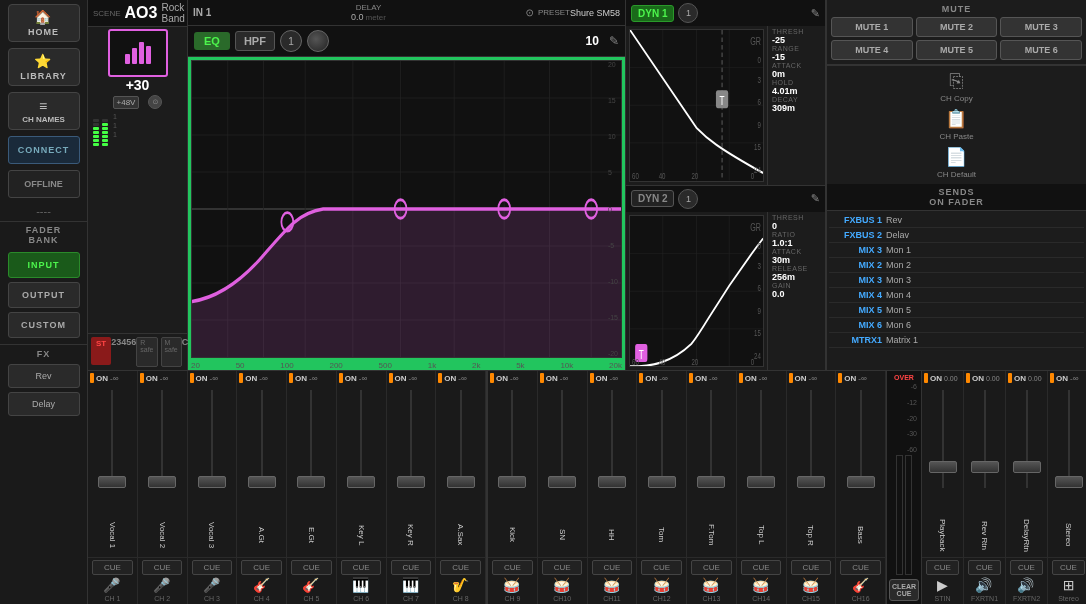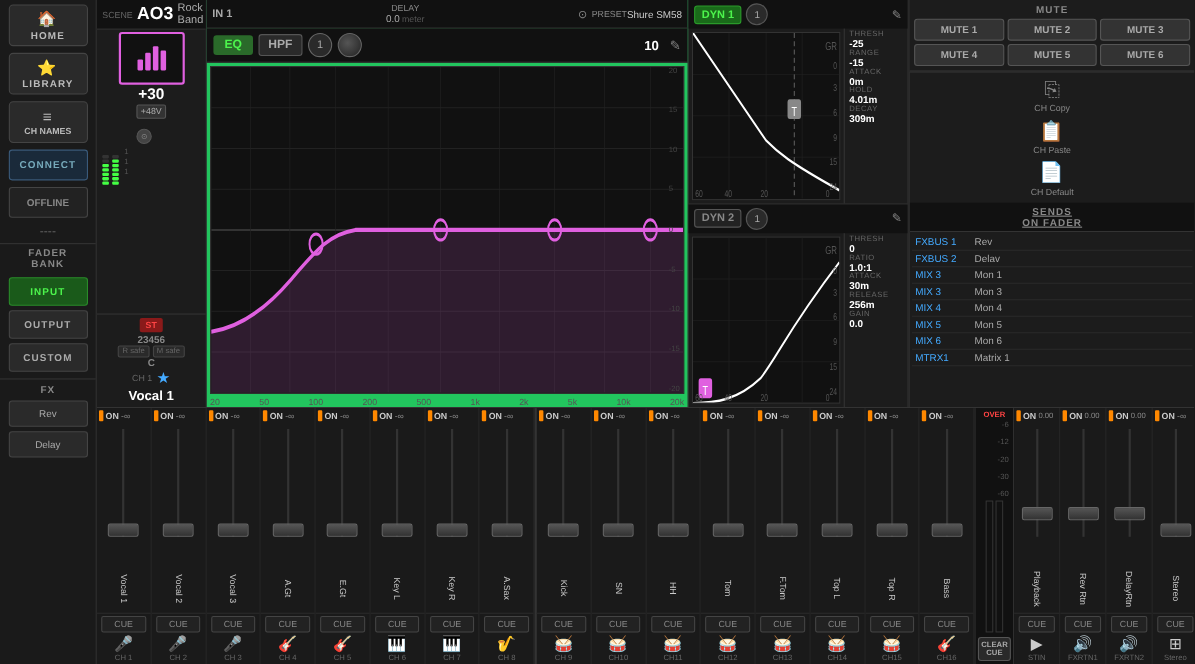--- a/index.html
+++ b/index.html
@@ -232,23 +232,22 @@
     }
     .gain-value {
       color: #fff;
       font-size: 14px;
       font-weight: bold;
       text-align: center;
     }
     .phantom-row {
       display: flex;
       gap: 9px;
-      align-items: flex-start;
+      align-items: center;
       margin-top: 2px;
-      flex-direction: column;
     }
     .phantom-btn {
       background: #333;
       border: 1px solid #555;
       border-radius: 2px;
       color: #aaa;
       font-size: 8px;
       padding: 1px 3px;
       cursor: pointer;
     }
@@ -472,21 +471,21 @@
       padding: 2px;
     }
     .send-row {
       display: flex;
       align-items: center;
       gap: 4px;
       padding: 2px 3px;
       border-bottom: 1px solid #2a2a2a;
       font-size: 9px;
     }
-    .send-bus { color: #4af; font-weight: normal; width: 50px; }
+    .send-bus { color: #4af; font-weight: bold; width: 50px; text-align: right; }
     .send-name { color: #aaa; flex: 1; }
 
     
     .ch-actions {
       display: flex;
       flex-direction: column;
       align-items: center;
       padding: 5px;
       border-top: 1px solid #333;
       gap: 5px;
@@ -498,22 +497,21 @@
       gap: 2px;
       cursor: pointer;
       color: #888;
       font-size: 8px;
     }
     .ch-action-icon { font-size: 18px; }
 
     
     .ch-info-bottom {
       display: flex;
-      flex-direction: column;
-      align-items: center;
+      flex-direction: row;
       padding: 3px;
       border-top: 1px solid #333;
       margin-top: auto;
     }
     .ch-st-btn {
       background: #8a1a1a;
       border: none;
       border-radius: 2px;
       color: #f44;
       font-size: 8px;
@@ -1127,34 +1125,38 @@
           <span class="ch-action-icon">📋</span>
           <span>CH Paste</span>
         </div>
         <div class="ch-action-btn">
           <span class="ch-action-icon">📄</span>
           <span>CH Default</span>
         </div>
       </div>
 
       <div class="sends-area">
-        <div class="sends-title" style="white-space:pre;text-decoration:underline;">SENDS
+        <div class="sends-title" style="white-space:pre;">SENDS
 ON FADER</div>
         <div class="sends-list">
           <div class="send-row">
             <span class="send-bus">FXBUS 1</span>
             <span class="send-name">Rev</span>
           </div>
           <div class="send-row">
             <span class="send-bus">FXBUS 2</span>
             <span class="send-name">Delav</span>
           </div>
           <div class="send-row">
             <span class="send-bus">MIX 3</span>
             <span class="send-name">Mon 1</span>
+          </div>
+          <div class="send-row">
+            <span class="send-bus">MIX 2</span>
+            <span class="send-name">Mon 2</span>
           </div>
           <div class="send-row">
             <span class="send-bus">MIX 3</span>
             <span class="send-name">Mon 3</span>
           </div>
           <div class="send-row">
             <span class="send-bus">MIX 4</span>
             <span class="send-name">Mon 4</span>
           </div>
           <div class="send-row">

